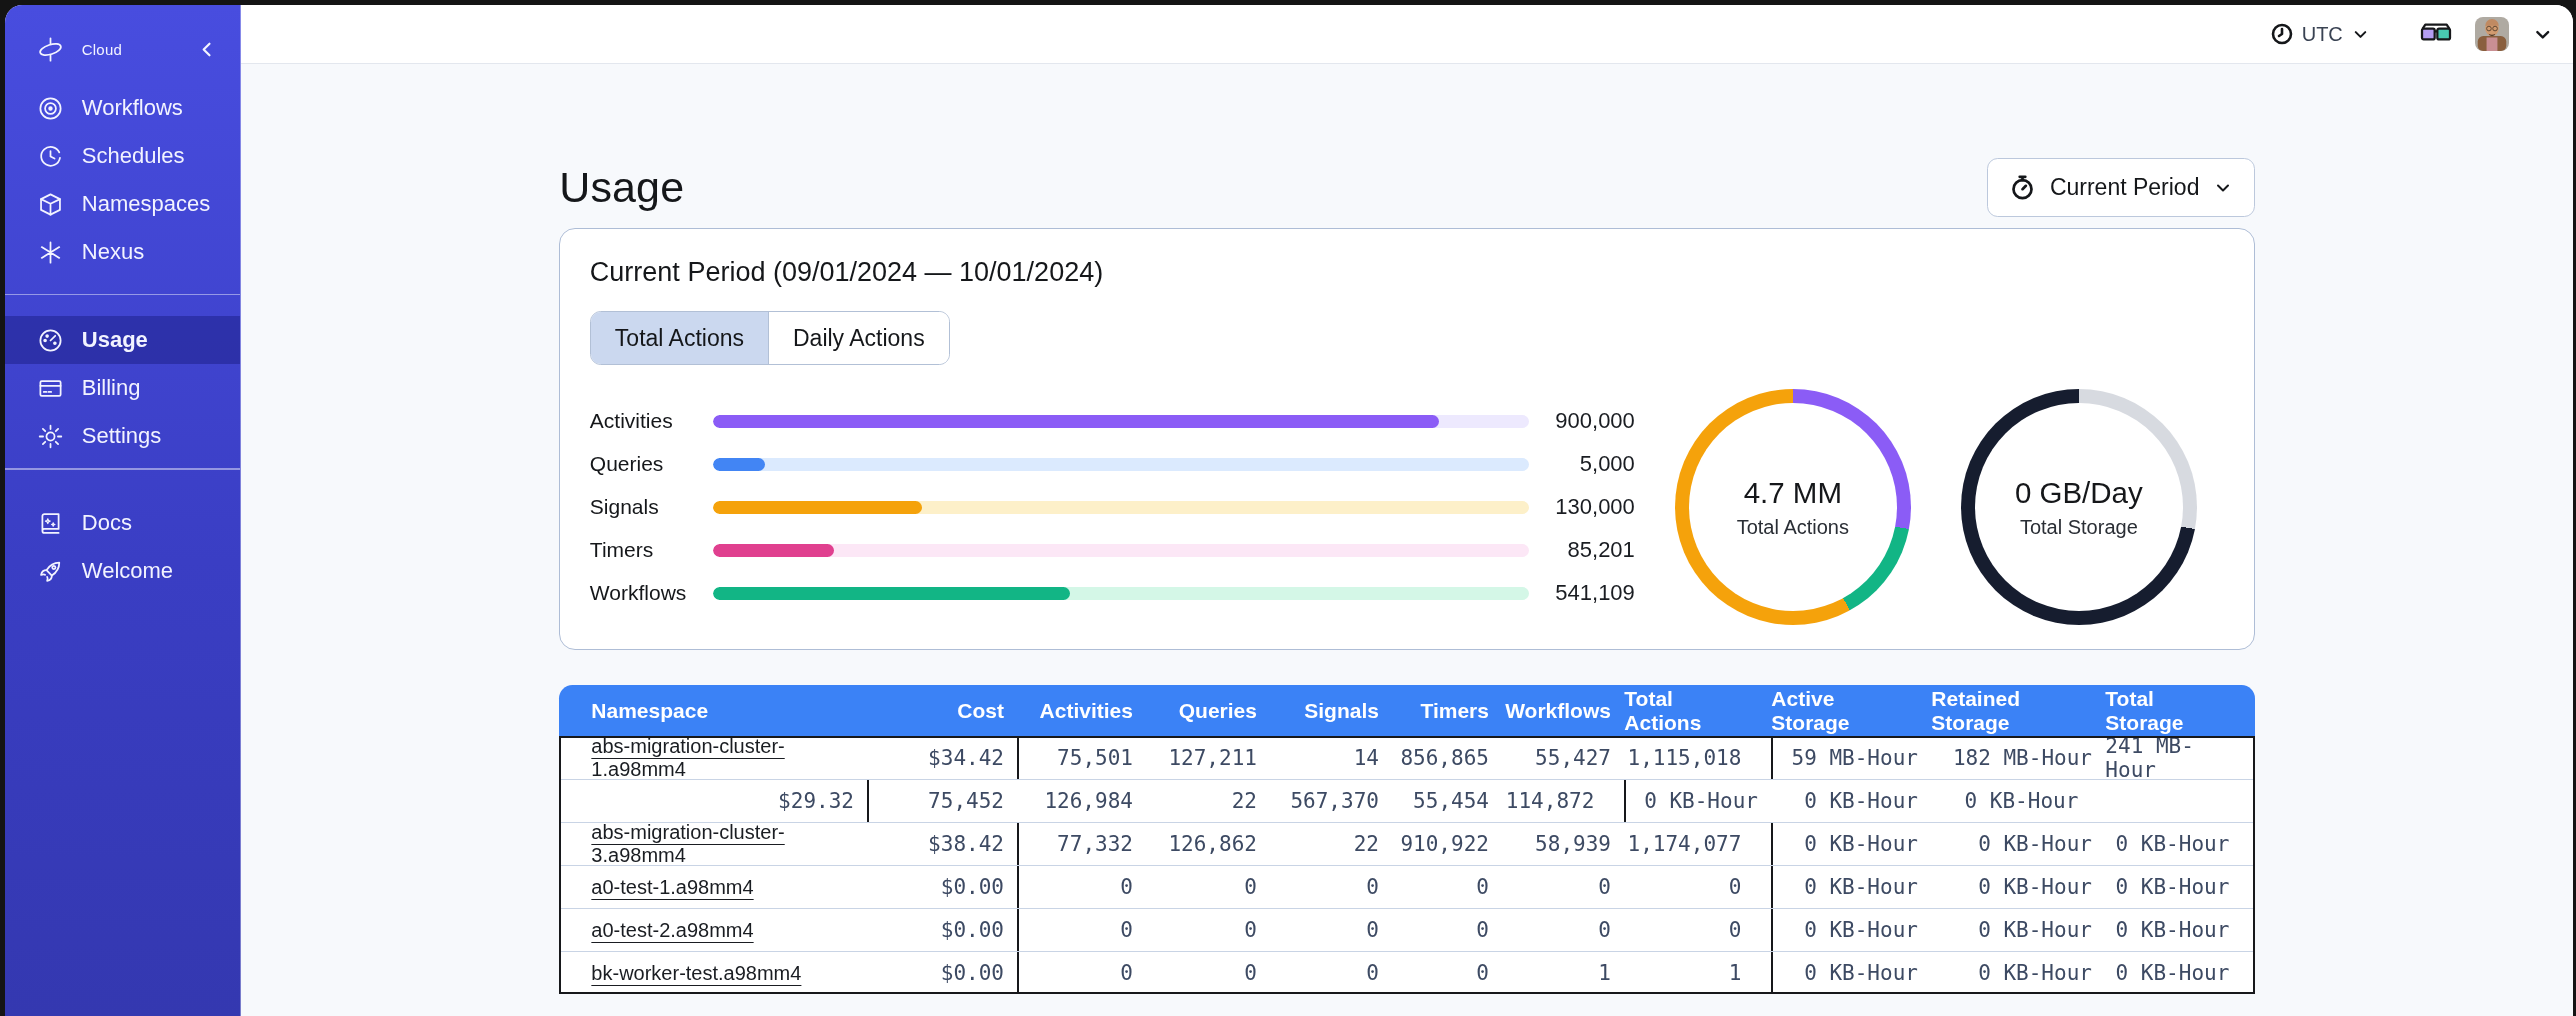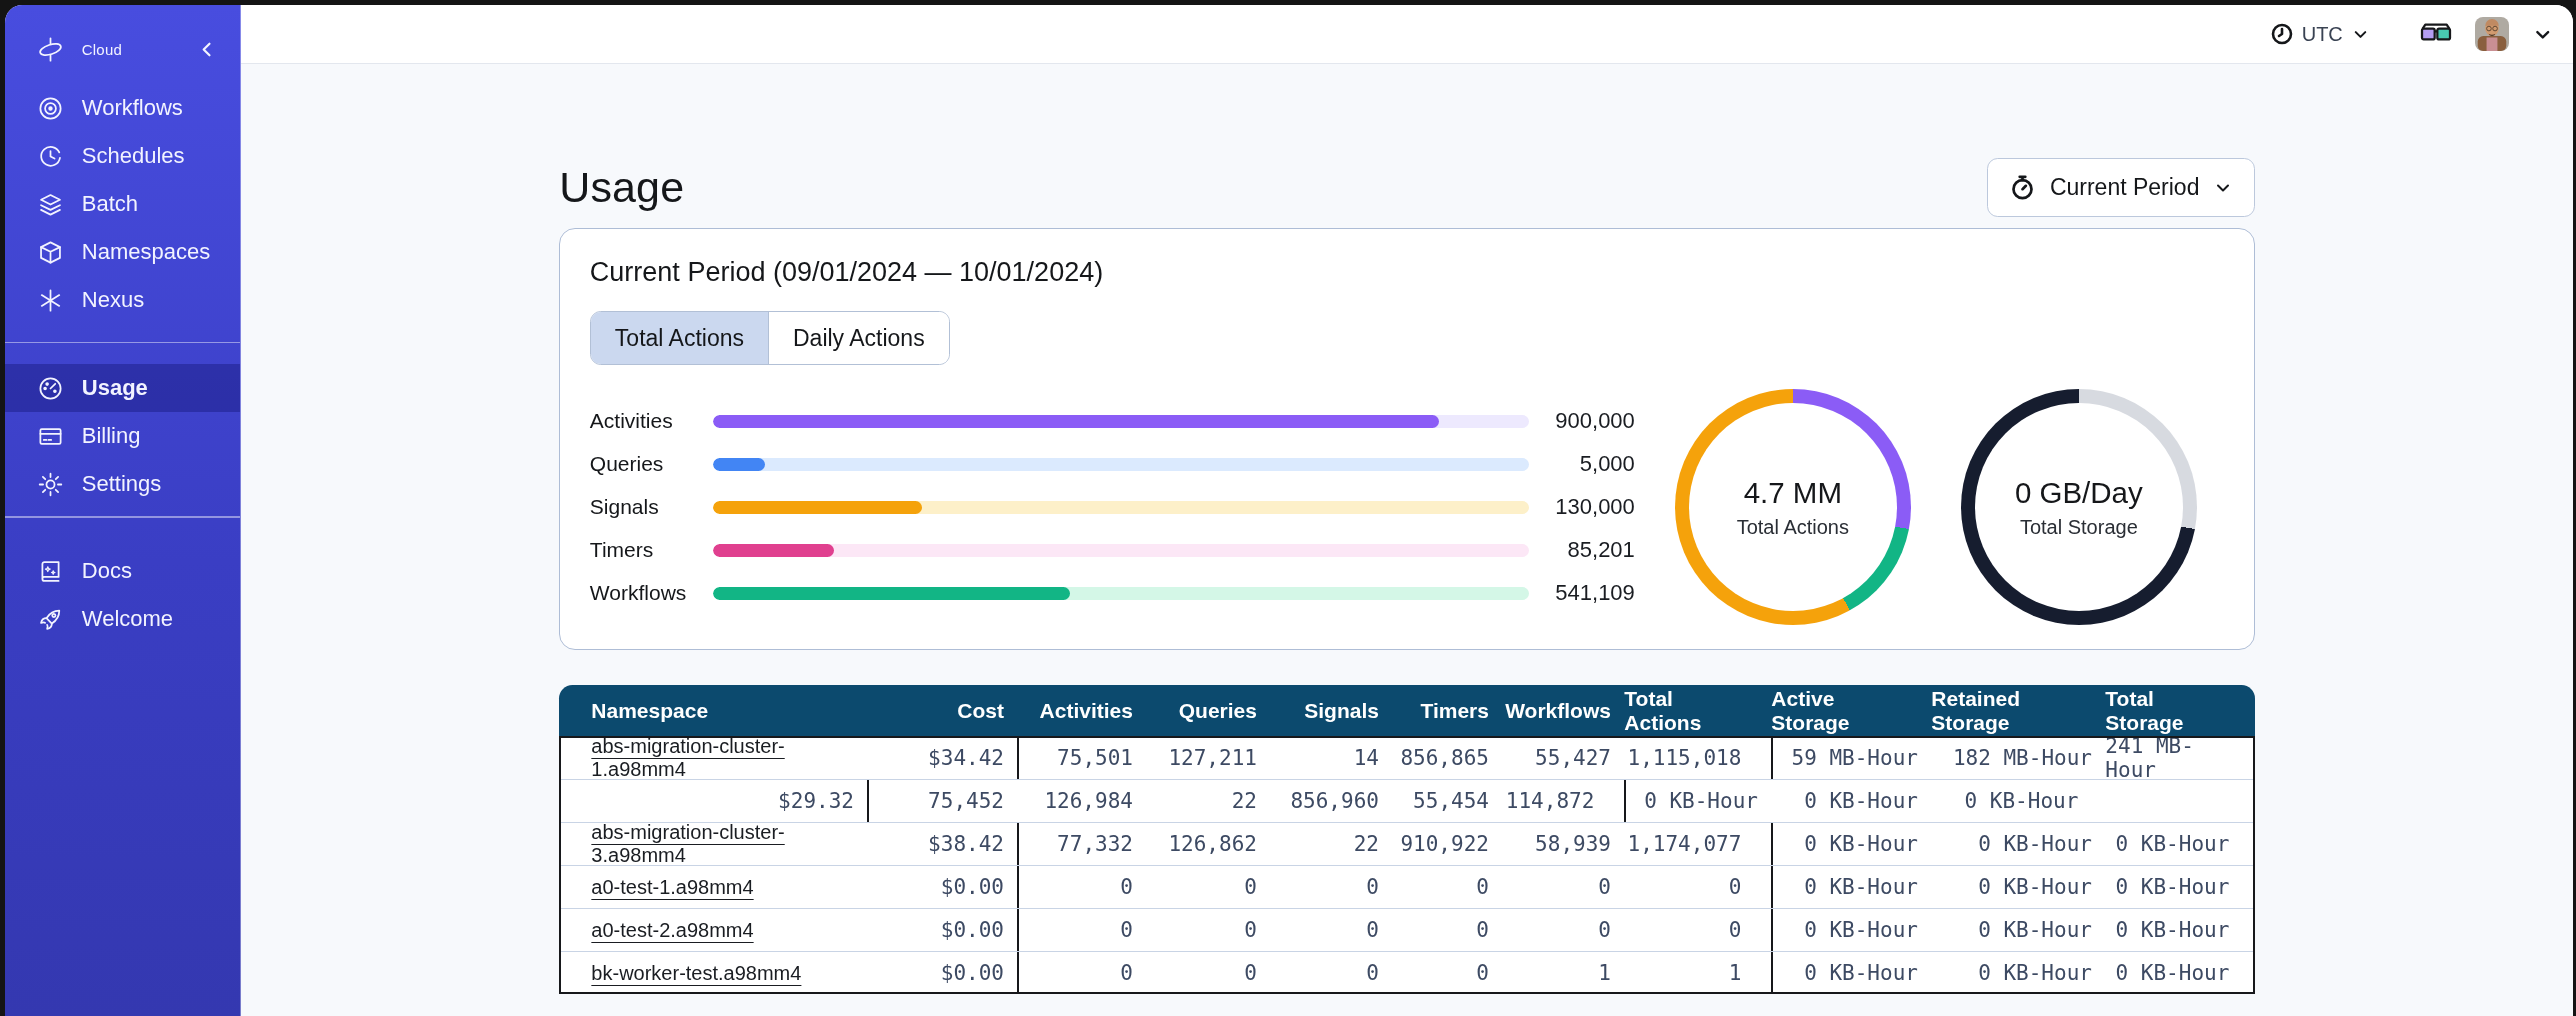--- a/index.html
+++ b/index.html
@@ -62,21 +62,21 @@
   .donut { width:236px; height:236px; border-radius:50%; position:relative; }
   .donut::before { content:""; position:absolute; inset:14px; background:#fff; border-radius:50%; }
   .donut-txt { position:absolute; inset:0; display:flex; flex-direction:column; align-items:center; justify-content:center; gap:6.7px; }
   .donut-val { font-size:29.5px; font-weight:500; color:#15171A; }
   .donut-sub { font-size:20px; color:#2A2E35; }
 
   
   .usage-table { margin-top:35px; width:1696px;
     --cols:308px 150px 129px 124px 122px 110px 122px 147px 160px 174px 151px; }
   .t-header { display:grid; grid-template-columns:var(--cols); align-items:center; height:51px;
-              background:#0c4a6e; border-radius:13.4px 13.4px 0 0; color:#fff; }
+              background:#3b82f6; border-radius:13.4px 13.4px 0 0; color:#fff; }
   .t-header .t-cell { font-size:21px; font-weight:700; }
   .t-body { outline:2px solid #17181B; outline-offset:-2px; background:#fff; }
   .t-row { display:grid; grid-template-columns:var(--cols); align-items:stretch; height:43px; }
   .t-row + .t-row { border-top:1.3px solid #C9D4E5; }
   .t-cell { display:flex; align-items:center; justify-content:flex-end; padding-right:13.4px; overflow:hidden; }
   .t-cell.c0 { justify-content:flex-start; padding-left:32px; padding-right:6.7px; }
   .t-cell.c7 { padding-right:30px; }
   .t-cell.c10 { padding-right:27px; }
   .t-body .c2, .t-body .c8 { border-left:2.7px solid #17181B; }
   .num { font-family:"DejaVu Sans Mono", monospace; font-size:21px; color:#3D4A63; }
@@ -115,30 +115,20 @@
       <span>Workflows</span>
     </div>
     <div class="s-item">
       <span class="s-icon">
         <svg viewBox="0 0 40 40">
             <path d="M33 14 A14 14 0 1 0 34 22"></path>
             <path d="M20 12 v8 l6 3"></path>
           </svg>
       </span>
       <span>Schedules</span>
-    </div>
-    <div class="s-item">
-      <span class="s-icon">
-        <svg viewBox="0 0 40 40">
-            <path d="M6 13 L20 6 L34 13 L20 20 Z"></path>
-            <path d="M6 21 L20 28 L34 21"></path>
-            <path d="M6 28 L20 35 L34 28"></path>
-          </svg>
-      </span>
-      <span>Batch</span>
     </div>
     <div class="s-item">
       <span class="s-icon">
         <svg viewBox="0 0 40 40">
             <path d="M20 5 L34 12 V28 L20 35 L6 28 V12 Z"></path>
             <path d="M6 12 L20 19 L34 12 M20 19 V35"></path>
           </svg>
       </span>
       <span>Namespaces</span>
     </div>
@@ -390,21 +380,21 @@
                 <div class="t-cell c2">
                   <span class="num">75,452</span>
                 </div>
                 <div class="t-cell c3">
                   <span class="num">126,984</span>
                 </div>
                 <div class="t-cell c4">
                   <span class="num">22</span>
                 </div>
                 <div class="t-cell c5">
-                  <span class="num">856,960</span>
+                  <span class="num">567,370</span>
                 </div>
                 <div class="t-cell c6">
                   <span class="num">55,454</span>
                 </div>
                 <div class="t-cell c7">
                   <span class="num">1,114,872</span>
                 </div>
                 <div class="t-cell c8">
                   <span class="num">0 KB-Hour</span>
                 </div>

